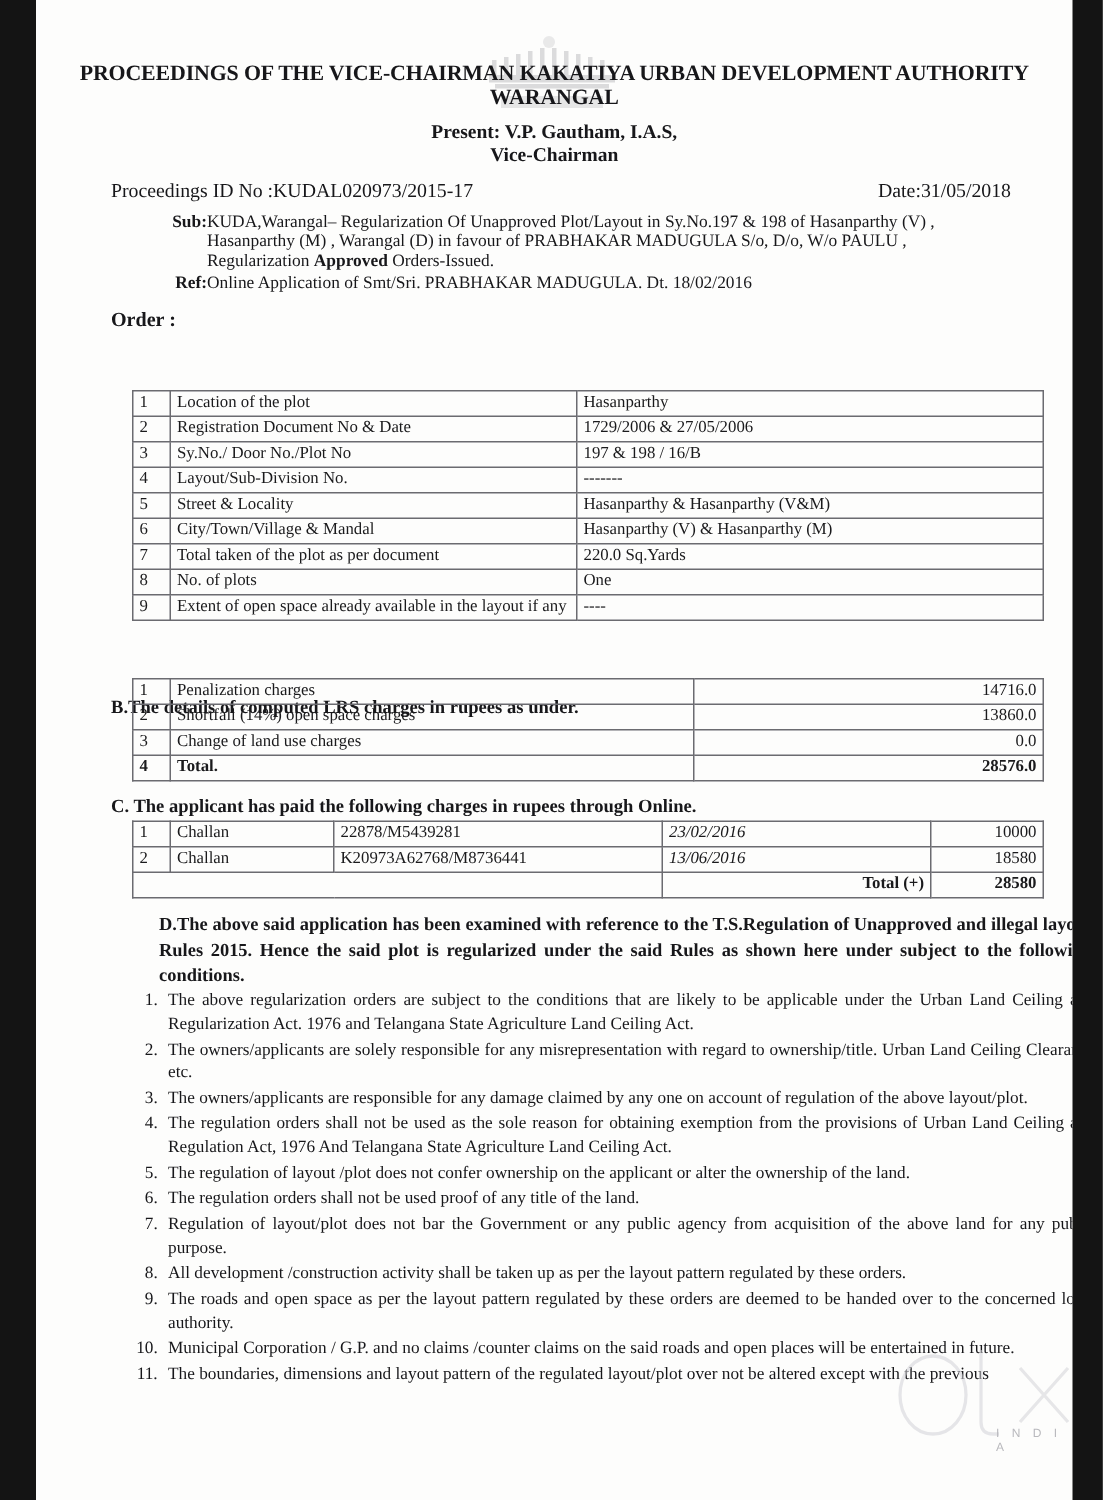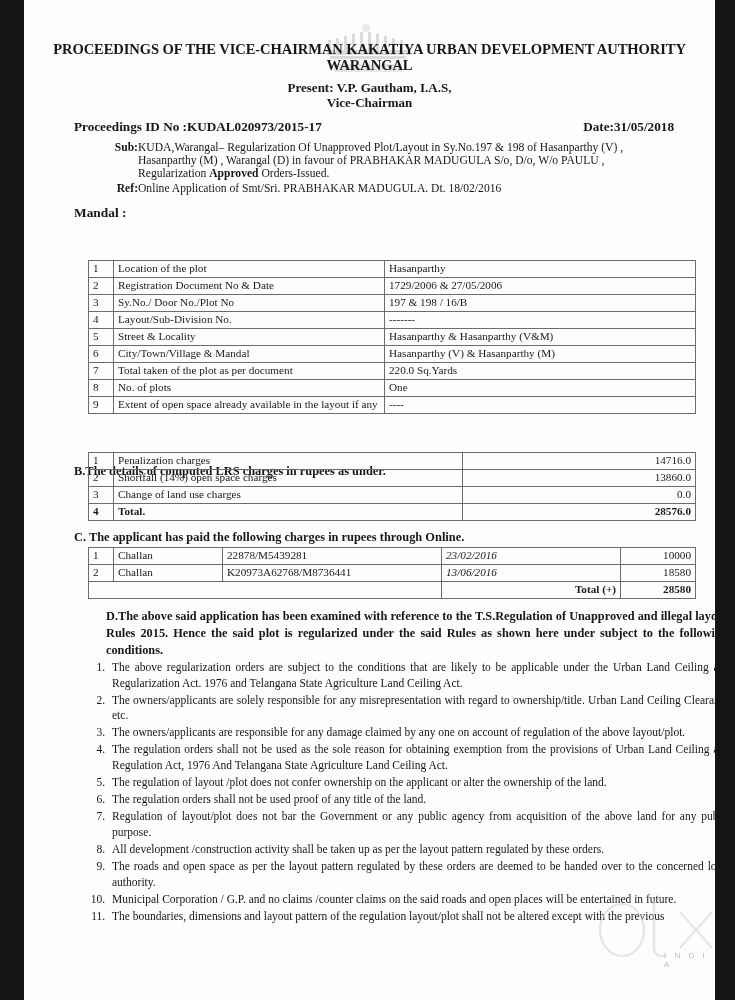--- a/index.html
+++ b/index.html
@@ -74,21 +74,21 @@
     font-weight: bold;
     font-size: 13px;
     line-height: 14.5px;
   }
 
   .idrow {
     position: absolute;
     left: 50px;
     top: 119px;
     width: 600px;
-    font-weight: bold;
+    font-weight: normal;
     font-size: 13.2px;
     display: flex;
     justify-content: space-between;
   }
 
   .sub-block {
     position: absolute;
     left: 114px;
     top: 141px;
     width: 560px;
@@ -279,21 +279,21 @@
     <div class="sub-block">
       <span class="lbl">Sub:</span><span class="sub-body">KUDA,Warangal– Regularization Of Unapproved Plot/Layout in  Sy.No.197 &amp; 198 of  Hasanparthy (V) ,</span>
       <span class="sub-ind">Hasanparthy  (M) , Warangal (D) in favour of PRABHAKAR MADUGULA  S/o, D/o, W/o  PAULU ,</span>
       <span class="sub-ind"><span>Regularization </span><b class="inline-b">Approved</b><span> Orders-Issued.</span></span>
     </div>
 
     <div class="ref-block">
       <span class="lbl">Ref:</span><span>Online Application of Smt/Sri. PRABHAKAR MADUGULA.  Dt. 18/02/2016</span>
     </div>
 
-    <div class="order-label">Mandal :</div>
+    <div class="order-label">Order :</div>
 
     <table class="doc-table" id="table-a">
       <tbody>
           <tr>
             <td class="c-sno">1</td>
             <td class="c-key">Location of the plot</td>
             <td class="c-val">Hasanparthy</td>
           </tr>
           <tr>
             <td class="c-sno">2</td>
@@ -395,21 +395,21 @@
         <li>The above regularization orders are subject to the conditions that are likely to be applicable under the Urban Land Ceiling and Regularization Act. 1976 and Telangana State Agriculture Land Ceiling Act.</li>
         <li>The owners/applicants are solely responsible for any misrepresentation with regard to ownership/title. Urban Land Ceiling Clearance etc.</li>
         <li>The owners/applicants are responsible for any damage claimed by any one on account of regulation of the above layout/plot.</li>
         <li>The regulation orders shall not be used as the sole reason for obtaining exemption from the provisions of Urban Land Ceiling and Regulation Act, 1976 And Telangana State Agriculture Land Ceiling Act.</li>
         <li>The regulation of layout /plot does not confer ownership on the applicant or alter the ownership of the land.</li>
         <li>The regulation orders shall not be used proof of any title of the land.</li>
         <li>Regulation of layout/plot does not bar the Government or any public agency from acquisition of the above land for any public purpose.</li>
         <li>All development /construction activity shall be taken up as per the layout pattern regulated by these orders.</li>
         <li>The roads and open space as per the layout pattern regulated by these orders are deemed to be handed over to the concerned local authority.</li>
         <li>Municipal Corporation / G.P. and no claims /counter claims on the said roads and open places will be entertained in future.</li>
-        <li>The boundaries, dimensions and layout pattern of the regulation layout/plot shall not be altered except with the previous</li>
+        <li>The boundaries, dimensions and layout pattern of the regulated layout/plot over not be altered except with the previous</li>
       </ol>
 
     <svg class="watermark" viewBox="0 0 130 92">
       <g fill="none" stroke="#d3d3d8" stroke-width="2.2">
         <ellipse cx="26" cy="44" rx="22" ry="26"></ellipse>
         <path d="M58 14 L58 62 Q58 70 66 70 L70 70"></path>
         <path d="M84 26 L116 62 M116 26 L84 62"></path>
       </g>
     </svg>
     <div class="wm-india">I N D I A</div>

